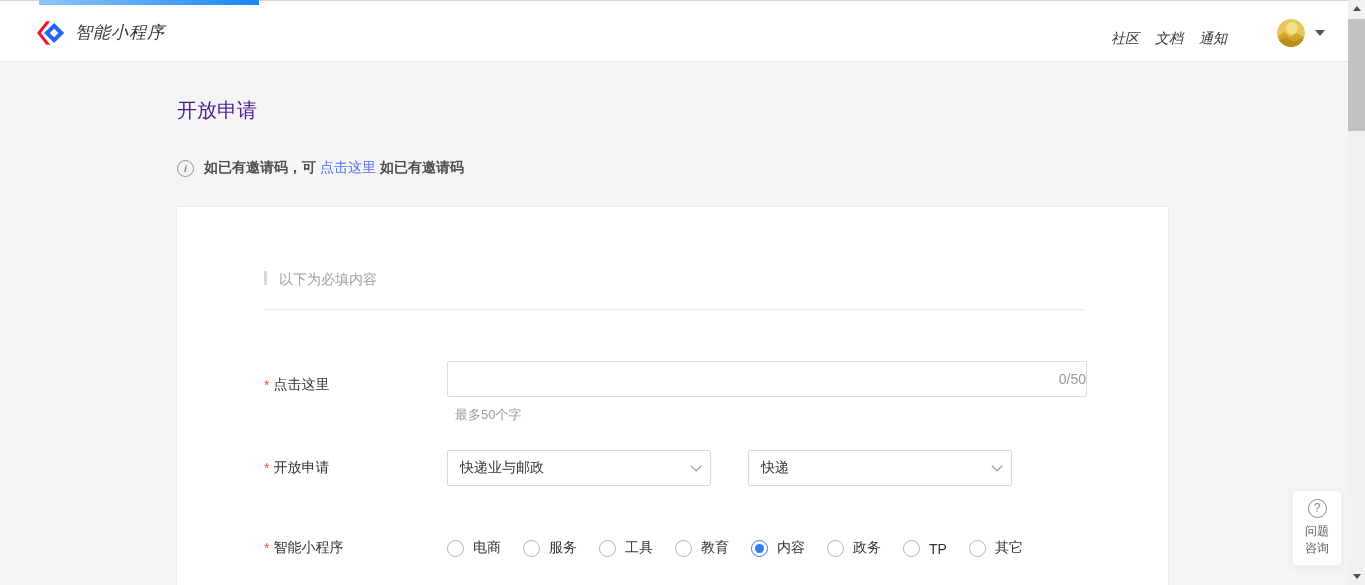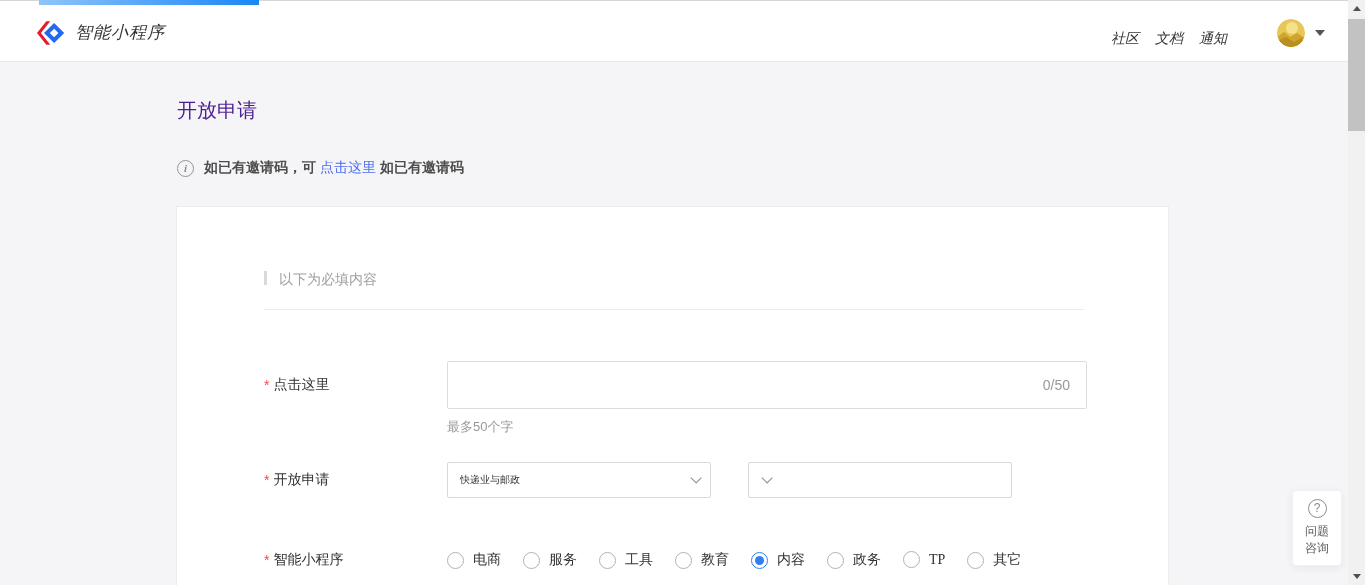--- a/index.html
+++ b/index.html
@@ -44,39 +44,39 @@
   .vbar { width:3px; height:14px; background:#d9d9d9; }
   .section-title { color:#a0a0a0; font-size:14px; }
   .divider { margin-top:20px; width:820px; height:1px; background:#ebebeb; }
 
   .form-row { display:flex; }
   .row-label { width:183px; display:flex; align-items:center; color:#333; font-size:14px; }
   .star { color:#f04b4b; margin-right:4px; }
 
   .row-company { margin-top:51px; }
   .row-company .row-label { height:48px; }
-  .input-wrap { width:640px; height:48px; border:1px solid #dcdcdc; border-radius:2px;
-    display:flex; align-items:center; background:#fff; padding-right:16px; }
+  .input-wrap { width:640px; height:36px; border:1px solid #dcdcdc; border-radius:2px;
+    display:flex; align-items:center; background:#fff; }
   .input-wrap input { flex:1; border:none; outline:none; height:100%; padding:0 12px 0 16px;
     font-size:14px; font-family:inherit; color:#333; background:transparent; }
   .counter { color:#999; font-size:14px; }
-  .helper { margin-top:9px; color:#999; font-size:13px; line-height:18px; }
+  .helper { margin-top:9px; color:#999; font-size:13px; line-height:18px;margin-left:8px; }
 
   .row-industry { margin-top:26px; }
   .row-industry .row-label { height:36px; }
   .select-box { width:264px; height:36px; border:1px solid #d9d9d9; border-radius:2px;
     display:flex; align-items:center; padding:0 12px; background:#fff; cursor:pointer; }
   .select-box + .select-box { margin-left:37px; }
-  .select-value { flex:1; font-size:10px; color:#333; }
+  .select-value { flex:1; font-size:14px; color:#333; }
   .chevron-down { width:8px; height:8px; border-right:1px solid #8c8c8c;
     border-bottom:1px solid #8c8c8c; transform:rotate(45deg) translateY(-3px); }
 
   .row-category { margin-top:53px; }
   .row-category .row-label { height:18px; }
-  .radio-group { display:flex; align-items:flex-start;font-family:Liberation Serif, serif; }
+  .radio-group { display:flex; align-items:flex-end; }
   .radio-item { display:flex; align-items:center; margin-right:22px; cursor:pointer; }
   .radio-circle { width:17px; height:17px; border:1px solid #b3b3b3; border-radius:50%;
     background:#fff; position:relative; flex:0 0 auto; }
   .radio-item.checked .radio-circle { border-color:#2f80f5; }
   .radio-item.checked .radio-circle::after { content:""; position:absolute; left:3px; top:3px;
     width:9px; height:9px; border-radius:50%; background:#2f80f5; }
   .radio-label { margin-left:9px; font-size:14px; color:#333; }
 
   
   .help-float { position:absolute; right:23px; top:490px; width:50px; height:76px;
@@ -173,20 +173,21 @@
       <div class="form-row row-industry">
         <div class="row-label">
           <span class="star">*</span>
           <span>开放申请</span>
         </div>
         <div class="select-box">
           <span class="select-value">快递业与邮政</span>
           <span class="chevron-down"></span>
         </div>
         <div class="select-box">
+          <span class="select-value">快递</span>
           <span class="chevron-down"></span>
         </div>
       </div>
 
       <div class="form-row row-category">
         <div class="row-label">
           <span class="star">*</span>
           <span>智能小程序</span>
         </div>
         <div class="radio-group">

